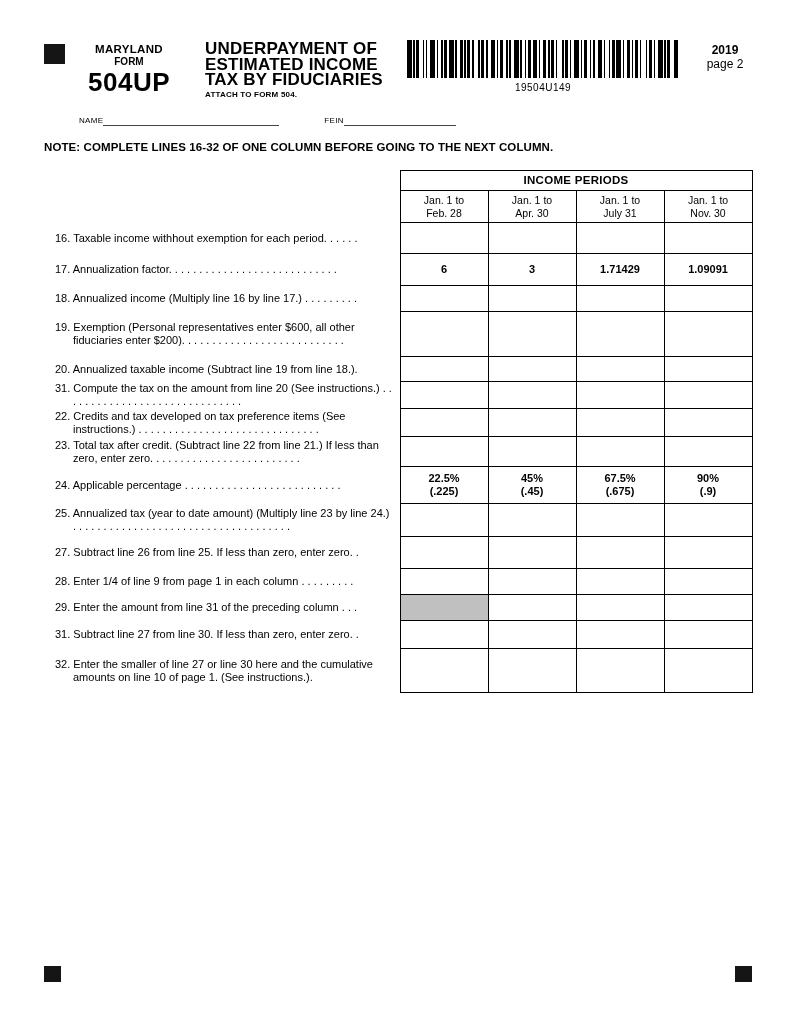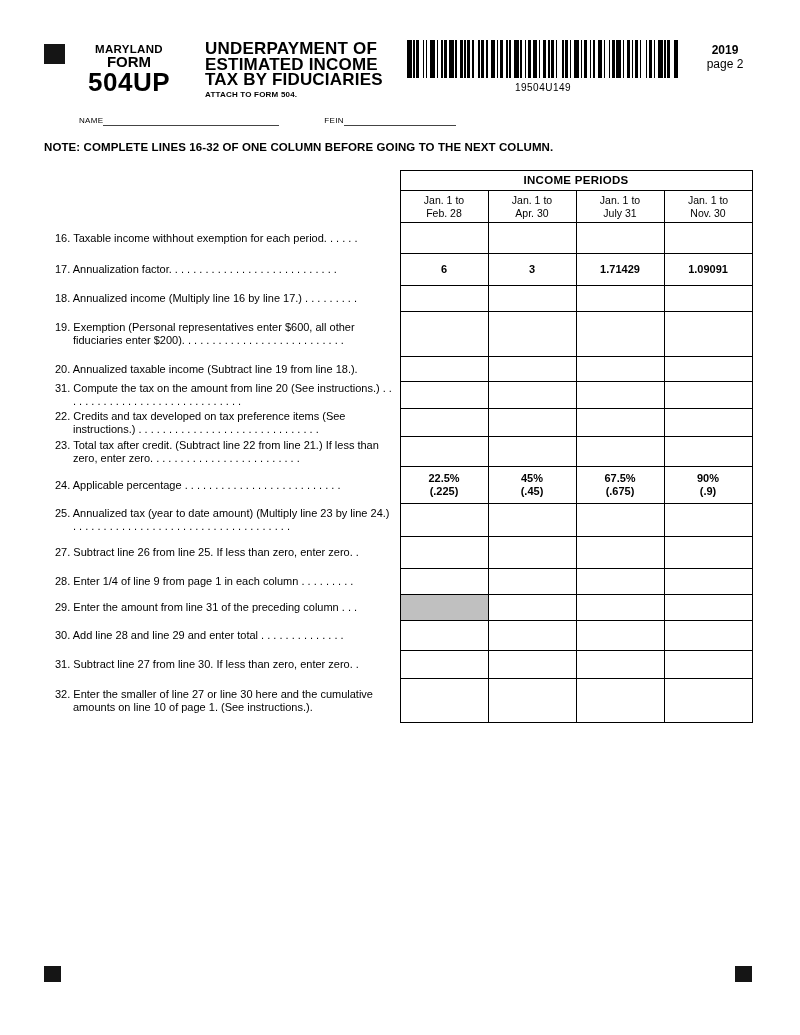--- a/index.html
+++ b/index.html
@@ -9,21 +9,21 @@
   }
   
   .sq{position:absolute;background:#151515;}
   .sq-tl{left:44px;top:44px;width:21px;height:20px;}
   .sq-bl{left:44px;top:966px;width:17px;height:16px;}
   .sq-br{left:735px;top:966px;width:17px;height:16px;}
 
   
   .form-id{position:absolute;left:76px;top:43px;width:106px;text-align:center;}
   .form-id .state{font-weight:bold;font-size:11.5px;letter-spacing:.3px;line-height:13px;}
-  .form-id .fword{font-weight:bold;font-size:15px;line-height:12px;}
+  .form-id .fword{font-weight:bold;font-size:10px;line-height:12px;}
   .form-id .fnum{font-weight:bold;font-size:26px;line-height:26px;margin-top:1px;letter-spacing:.5px;}
 
   .title-block{position:absolute;left:205px;top:41px;}
   .title-block .tline{font-weight:bold;font-size:17px;line-height:15.5px;letter-spacing:.2px;}
   .title-block .attach{font-weight:bold;font-size:8px;margin-top:2px;letter-spacing:.2px;}
 
   .barcode-wrap{position:absolute;left:405px;top:40px;width:276px;text-align:center;}
   .barcode{position:relative;height:38px;width:272px;margin:0 auto;}
   .barcode i{position:absolute;top:0;height:100%;background:#000;}
   .barcode-text{font-size:10px;margin-top:4px;letter-spacing:.5px;}
@@ -273,27 +273,20 @@
           <td class="cell"></td>
           <td class="cell"></td>
         </tr>
         <tr style="height:26px">
           <td class="lbl">29. Enter the amount from line 31 of the preceding column  . . .</td>
           <td class="cell gray"></td>
           <td class="cell"></td>
           <td class="cell"></td>
           <td class="cell"></td>
         </tr>
-        <tr style="height:30px">
-          <td class="lbl">30. Add line 28 and line 29 and enter total . . . . . . . . . . . . . .</td>
-          <td class="cell"></td>
-          <td class="cell"></td>
-          <td class="cell"></td>
-          <td class="cell"></td>
-        </tr>
         <tr style="height:28px">
           <td class="lbl">31. Subtract line 27 from line 30. If less than zero, enter zero. .</td>
           <td class="cell"></td>
           <td class="cell"></td>
           <td class="cell"></td>
           <td class="cell"></td>
         </tr>
         <tr style="height:44px">
           <td class="lbl">32. Enter the smaller of line 27 or line 30 here and the cumulative amounts on line 10 of page 1. (See instructions.).</td>
           <td class="cell"></td>

